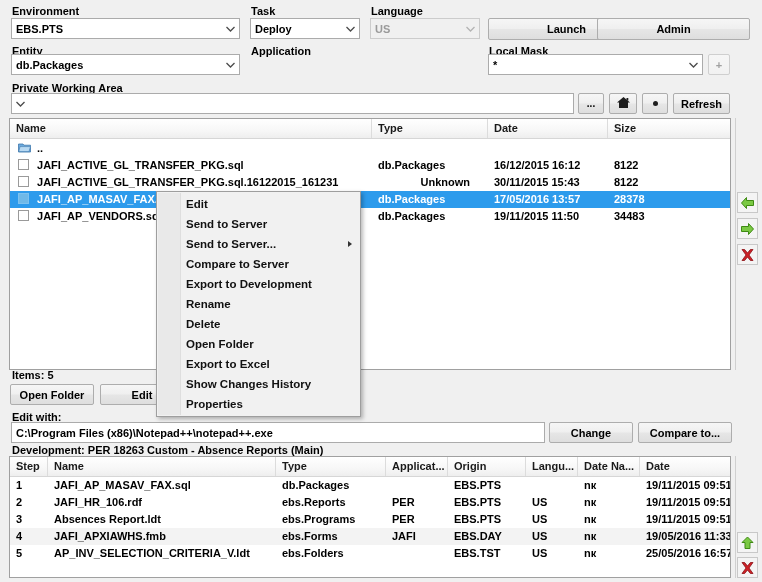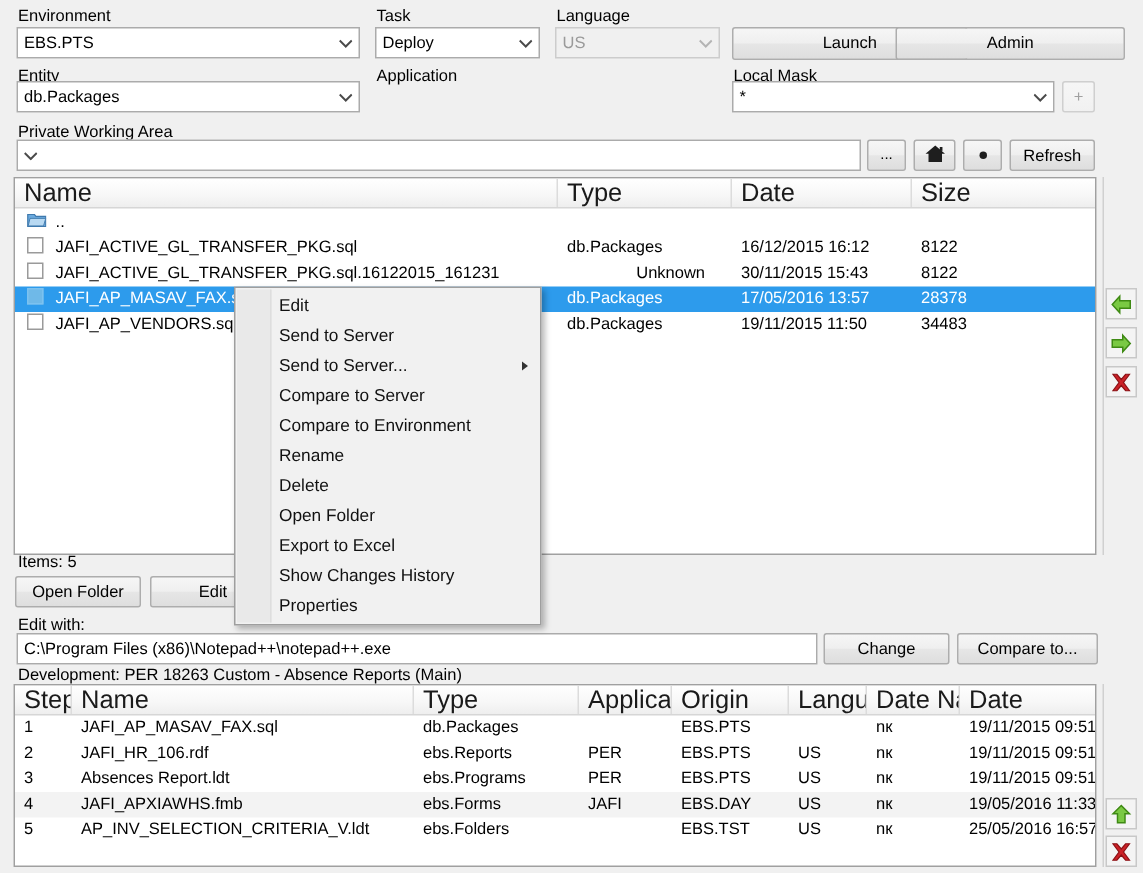--- a/index.html
+++ b/index.html
@@ -12,20 +12,21 @@
     font-size: 11px;
     color: #000;
     overflow: hidden;
     position: relative;
   }
   .app {
     position: absolute; left: 0; top: 0;
     width: 762px; height: 554px;
     background: #f0f0f0;
     box-sizing: border-box;
+    font-weight: bold;
   }
   .combo {
     position: absolute;
     box-sizing: border-box;
     background: #fff;
     border: 1px solid #ababab;
     height: 21px;
     display: flex; align-items: center;
   }
   .combo .val {
@@ -88,21 +89,21 @@
   }
   .grid-head {
     height: 19px;
     background: linear-gradient(to bottom,#ffffff 0%,#f7f7f7 60%,#eeeeee 100%);
     border-bottom: 1px solid #d6d6d6;
     position: relative;
   }
   .grid-head .hcell {
     position: absolute; top: 0;
     height: 19px; line-height: 19px;
-    font-size: 17px; color: #1a1a1a;
+    font-size: 11px; color: #1a1a1a;
     padding-left: 6px;
     box-sizing: border-box;
     border-right: 1px solid #dcdcdc;
     white-space: nowrap; overflow: hidden;
   }
   .grid-body { position: relative; }
   .row {
     position: relative;
     height: 16px; line-height: 16px;
     white-space: nowrap;
@@ -355,21 +356,21 @@
   <div class="staticlbl" style="left:12px; top:369px;">Items: 5</div>
   <div class="btn" style="left:10px; top:384px; width:84px; height:21px;">Open Folder</div>
   <div class="btn" style="left:100px; top:384px; width:84px; height:21px;">Edit</div>
 
   <div class="ctxmenu" style="left:156px; top:191px; width:205px;">
     <div class="gutter"></div>
     <div class="ctxitem"><span>Edit</span></div>
     <div class="ctxitem"><span>Send to Server</span></div>
     <div class="ctxitem"><span>Send to Server...</span><span class="sub"></span></div>
     <div class="ctxitem"><span>Compare to Server</span></div>
-    <div class="ctxitem"><span>Compare to Environment</span></div>
+    <div class="ctxitem"><span>Export to Development</span></div>
     <div class="ctxitem"><span>Rename</span></div>
     <div class="ctxitem"><span>Delete</span></div>
     <div class="ctxitem"><span>Open Folder</span></div>
     <div class="ctxitem"><span>Export to Excel</span></div>
     <div class="ctxitem"><span>Show Changes History</span></div>
     <div class="ctxitem"><span>Properties</span></div>
   </div>
 
   <div class="staticlbl" style="left:12px; top:411px;text-align:center;">Edit with:</div>
   <div class="txtbox" style="left:11px; top:422px; width:534px;">

